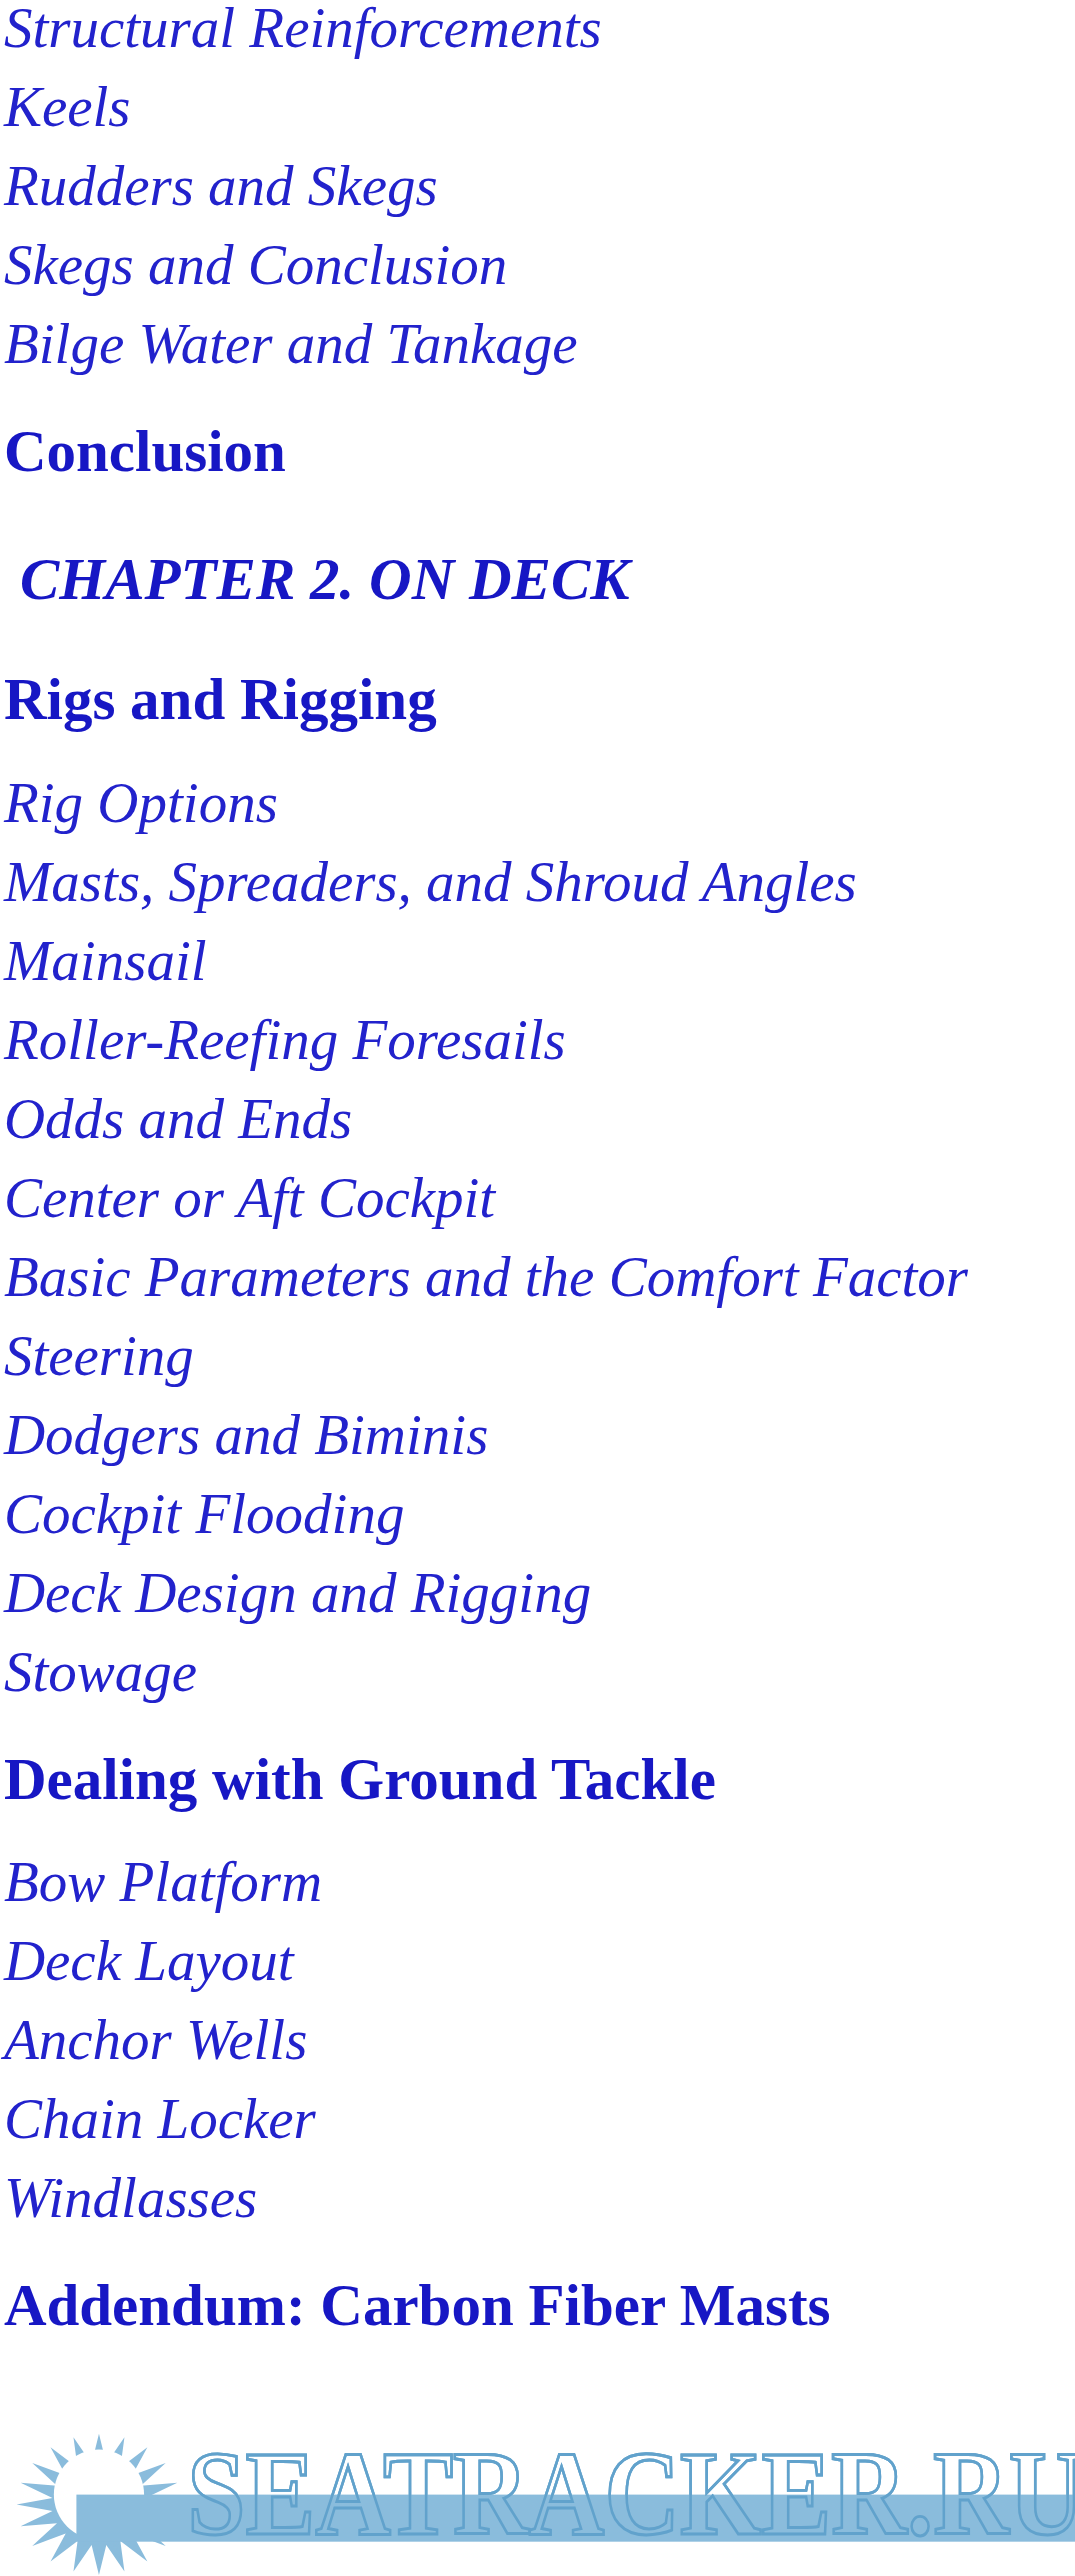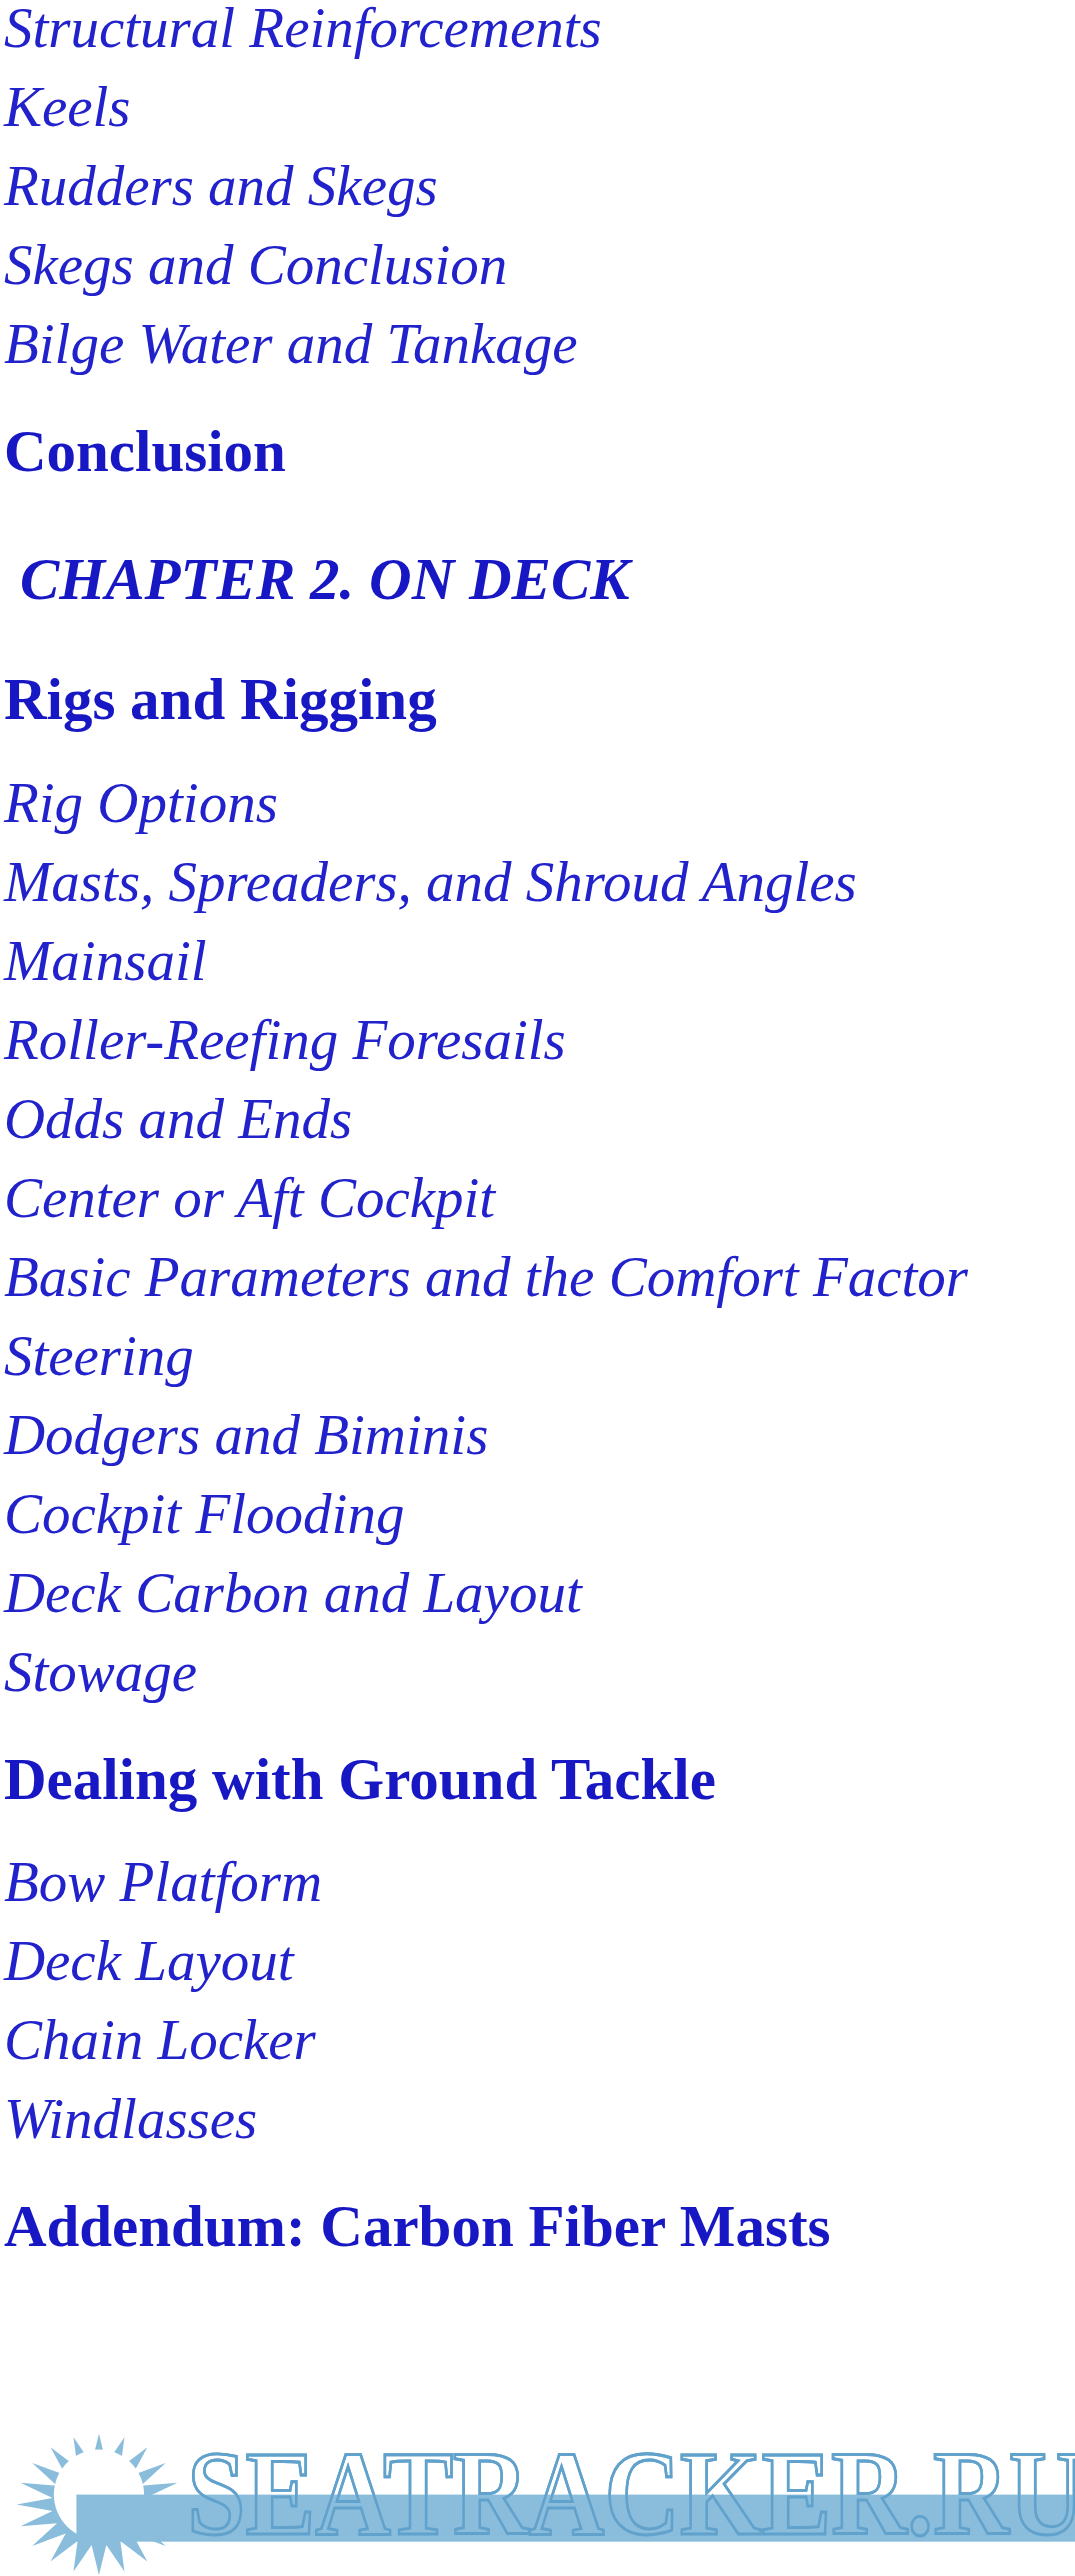--- a/index.html
+++ b/index.html
@@ -81,22 +81,23 @@
   <div class="toc-item">Rig Options</div>
   <div class="toc-item">Masts, Spreaders, and Shroud Angles</div>
   <div class="toc-item">Mainsail</div>
   <div class="toc-item">Roller-Reefing Foresails</div>
   <div class="toc-item">Odds and Ends</div>
   <div class="toc-item">Center or Aft Cockpit</div>
   <div class="toc-item">Basic Parameters and the Comfort Factor</div>
   <div class="toc-item">Steering</div>
   <div class="toc-item">Dodgers and Biminis</div>
   <div class="toc-item">Cockpit Flooding</div>
-  <div class="toc-item">Deck Carbon and Layout</div>
+  <div class="toc-item">Deck Design and Rigging</div>
   <div class="toc-item">Stowage</div>
   <div class="toc-heading">Dealing with Ground Tackle</div>
   <div class="toc-item">Bow Platform</div>
   <div class="toc-item">Deck Layout</div>
+  <div class="toc-item">Anchor Wells</div>
   <div class="toc-item">Chain Locker</div>
   <div class="toc-item">Windlasses</div>
   <div class="toc-heading">Addendum: Carbon Fiber Masts</div>
 </div>
 
 
 </body></html>

